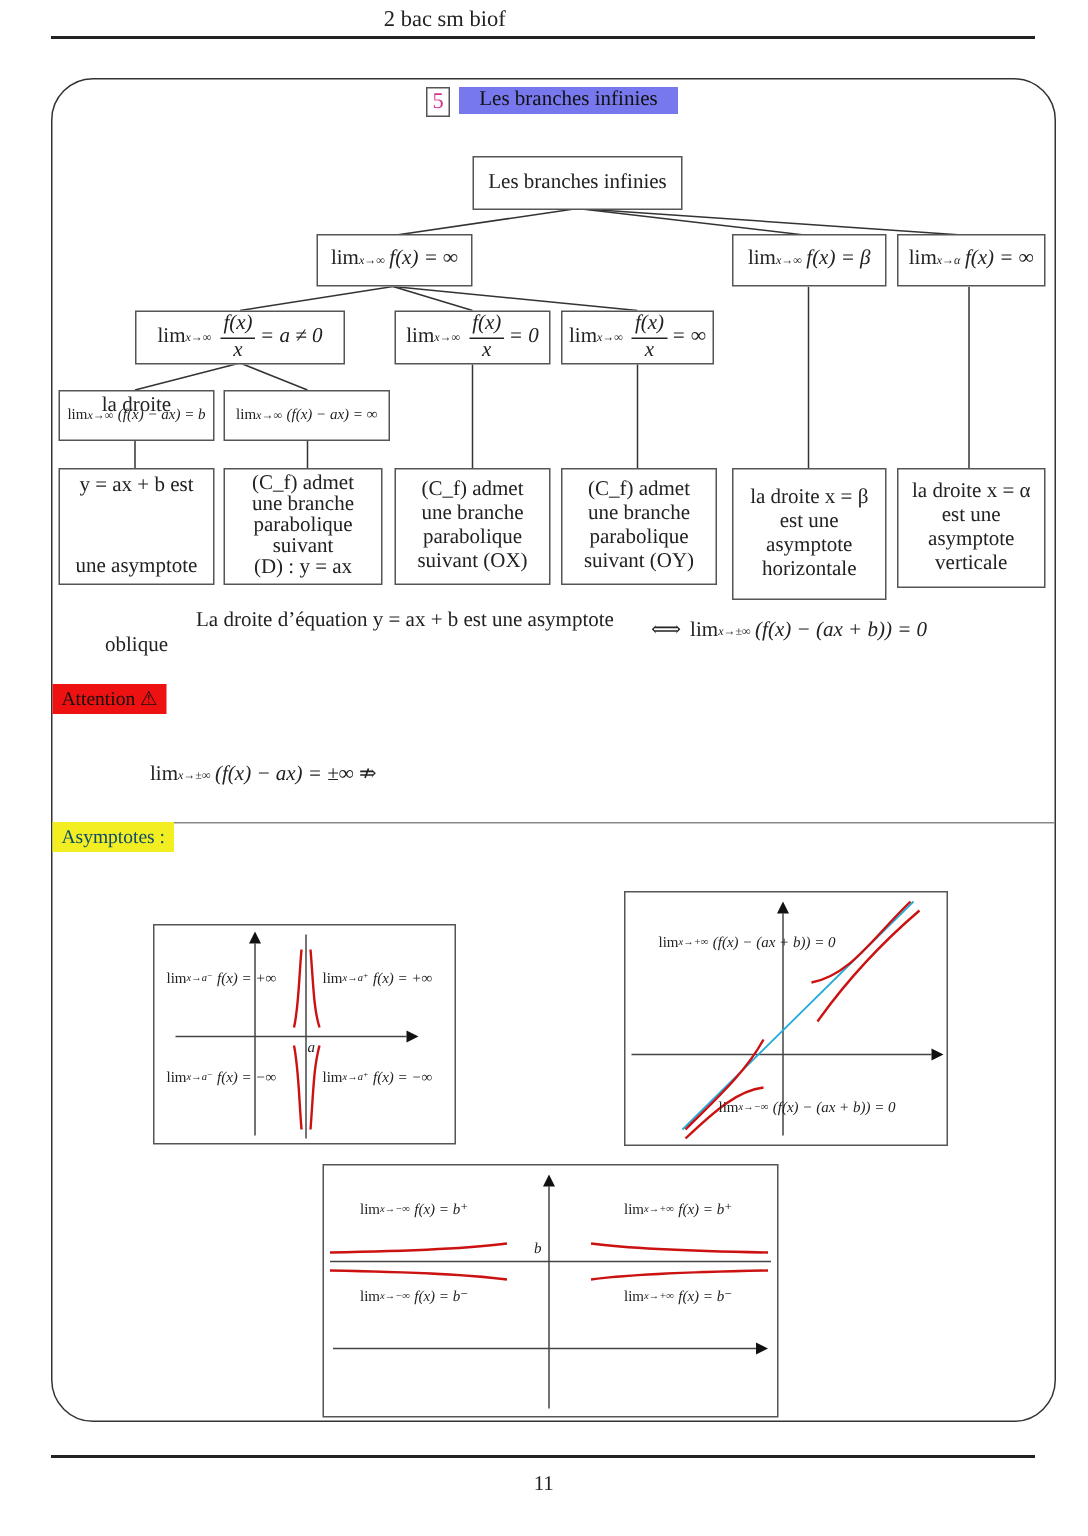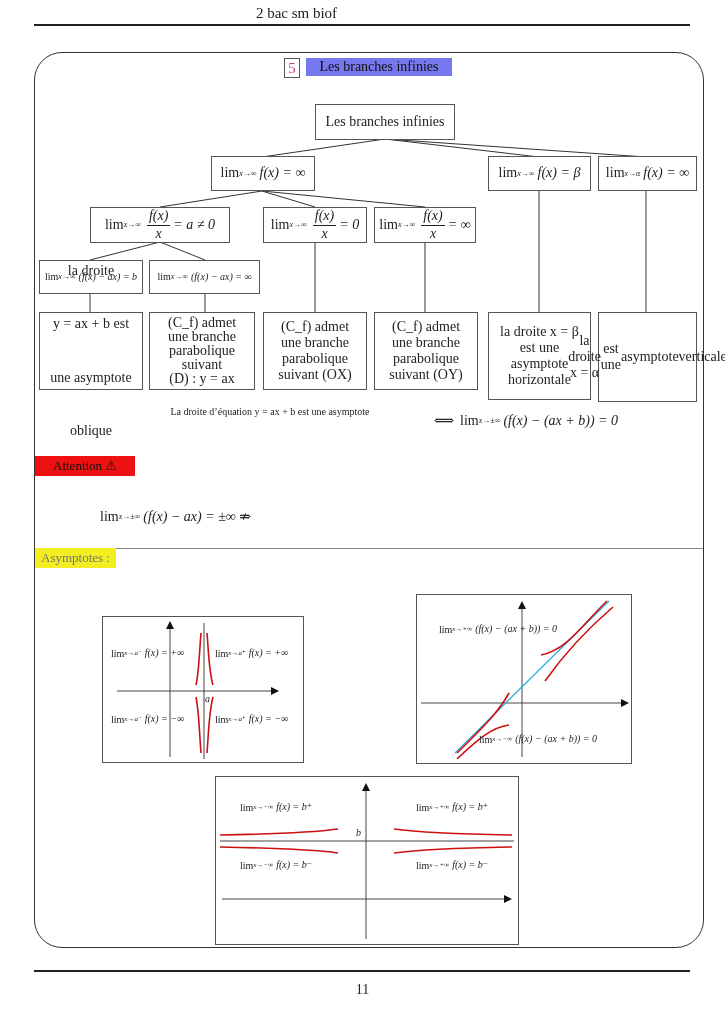--- a/index.html
+++ b/index.html
@@ -11,23 +11,23 @@
   .sec-num{left:284px;top:58px;width:14px;height:18px;border:1px solid #555;color:#d6338a;font-size:15px;text-align:center;line-height:18px;}
   .sec-title{left:306px;top:58px;width:146px;height:18px;background:#7777ee;color:#111;font-size:14px;text-align:center;line-height:18px;}
   .box{position:absolute;border:1px solid #555;background:#fff;box-sizing:border-box;display:flex;align-items:center;justify-content:center;text-align:center;font-size:14px;line-height:1.15;}
   .box.small{font-size:10px;}
   .m{font-style:italic;}
   .lim{display:inline-flex;align-items:center;vertical-align:middle;margin-right:3px;font-style:normal;}
   .lim .sub{font-size:8px;font-style:italic;line-height:1;}
   .frac{display:inline-flex;flex-direction:column;align-items:center;vertical-align:middle;margin:0 3px;}
   .frac .num{border-bottom:1px solid #222;padding:0 2px;}
   svg.tree{position:absolute;left:0;top:0;}
-  .text-line{font-size:10px;text-align:center;}
-  .badge-red{left:35px;top:456px;height:20px;padding:0 18px;background:#ee1111;color:#111;font-size:13px;line-height:20px;}
-  .badge-yellow{left:35px;top:548px;height:20px;padding:0 6px;background:#f2ee22;color:#737373;font-size:13px;line-height:20px;}
+  .text-line{font-size:14px;text-align:center;}
+  .badge-red{left:35px;top:456px;height:20px;padding:0 6px;background:#ee1111;color:#111;font-size:13px;line-height:20px;}
+  .badge-yellow{left:35px;top:548px;height:20px;padding:0 6px;background:#f2ee22;color:#0c4a6e;font-size:13px;line-height:20px;}
   .hr{left:35px;width:668px;top:548px;height:1px;background:#888;}
   .graph{position:absolute;border:1px solid #555;background:#fff;box-sizing:border-box;}
   .gl{position:absolute;font-size:10px;white-space:nowrap;}
   .gl .lim .sub{font-size:7px;}
   .page-num{left:0;width:725px;top:982px;text-align:center;font-size:14px;}
 </style>
 </head>
 <body>
 
 <div class="abs header-title">2 bac sm biof</div>
@@ -153,21 +153,21 @@
   <div>une branche</div>
   <div>parabolique</div>
   <div>suivant (OY)</div>
 </div>
 <div class="box" style="left:488px;top:312px;width:103px;height:88px;flex-direction:column;">
   <div>la droite x = β</div>
   <div>est une</div>
   <div>asymptote</div>
   <div>horizontale</div>
 </div>
-<div class="box" style="left:598px;top:312px;width:99px;height:90px;flex-direction:row;">
+<div class="box" style="left:598px;top:312px;width:99px;height:80px;flex-direction:column;">
   <div>la droite x = α</div>
   <div>est une</div>
   <div>asymptote</div>
   <div>verticale</div>
 </div>
 
 <div class="abs text-line" style="left:100px;top:406px;width:340px;">
   <div>La droite d’équation y = ax + b est une asymptote</div>
 </div>
 <div class="abs" style="left:434px;top:412px;font-size:14px;display:flex;align-items:center;">

